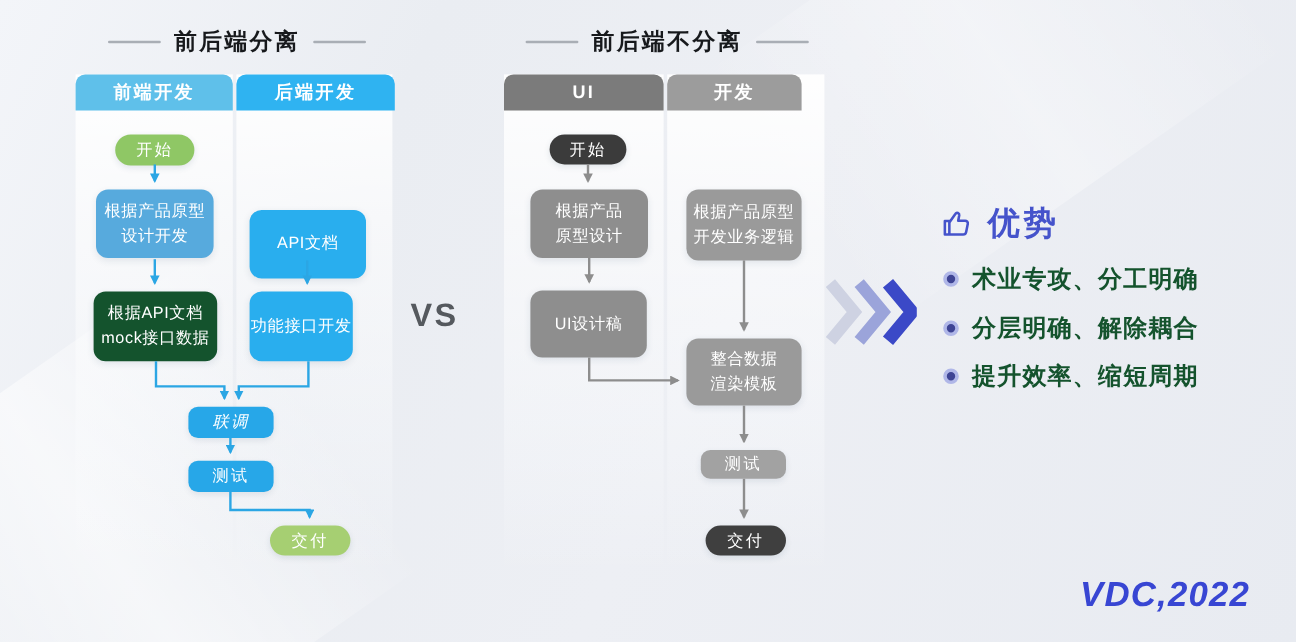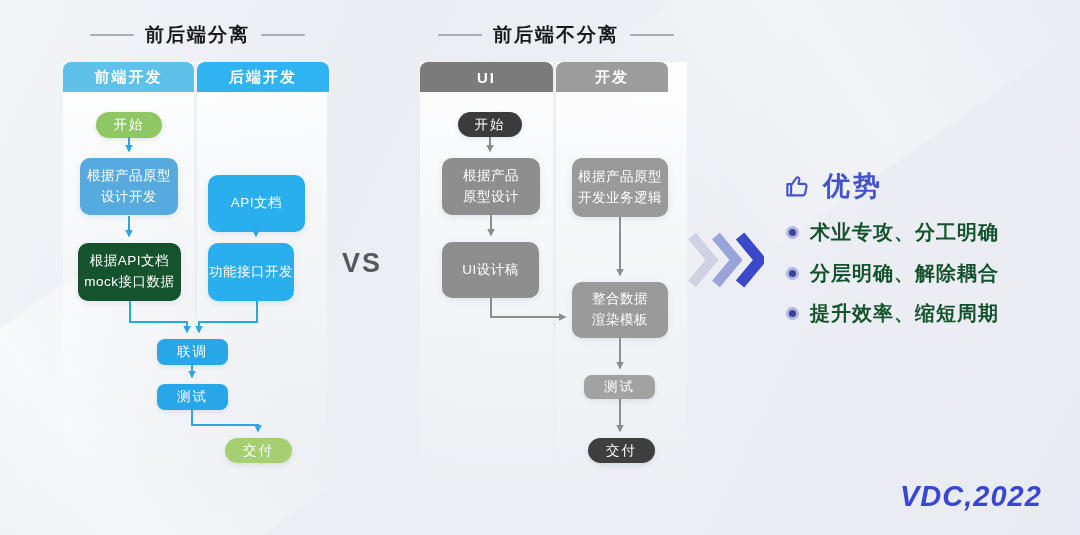--- a/index.html
+++ b/index.html
@@ -71,21 +71,21 @@
   <div>根据API文档</div>
   <div>mock接口数据</div>
 </div>
 <div class="fbox" style="left:208px;top:175px;width:97px;height:57px;background:#29aeee;">
   <div>API文档</div>
 </div>
 <div class="fbox" style="left:208px;top:243px;width:86px;height:58px;background:#29aeee;">
   <div>功能接口开发</div>
 </div>
 
-<div class="smallbox" style="left:157px;top:339px;width:71px;height:26px;background:#27a7e8;">联调</div>
+<div class="smallbox" style="left:157px;top:339px;width:71px;height:26px;background:#27a7e8;font-style:italic;">联调</div>
 <div class="smallbox" style="left:157px;top:384px;width:71px;height:26px;background:#27a7e8;">测试</div>
 <div class="pill" style="left:225px;top:438px;width:67px;height:25px;background:#a6cf72;">交付</div>
 
 <div class="vs">VS</div>
 
 <div class="panel-title-row" style="left:438px;top:22px;">
   <span class="dash"></span>
   <span class="panel-title">前后端不分离</span>
   <span class="dash"></span>
 </div>

